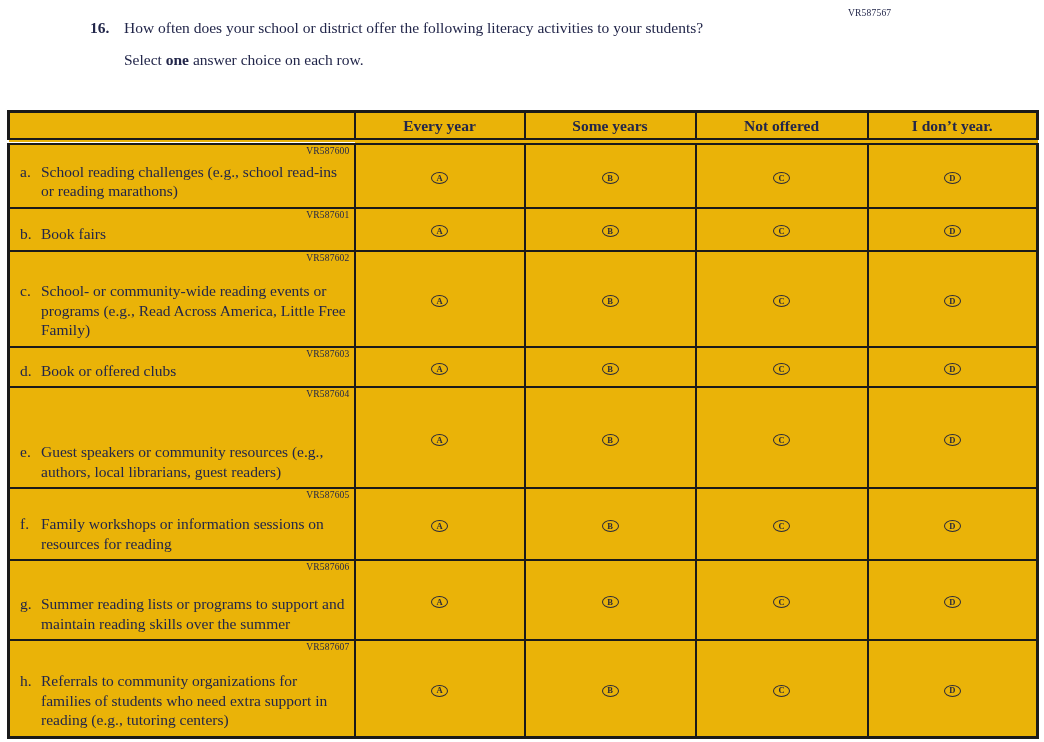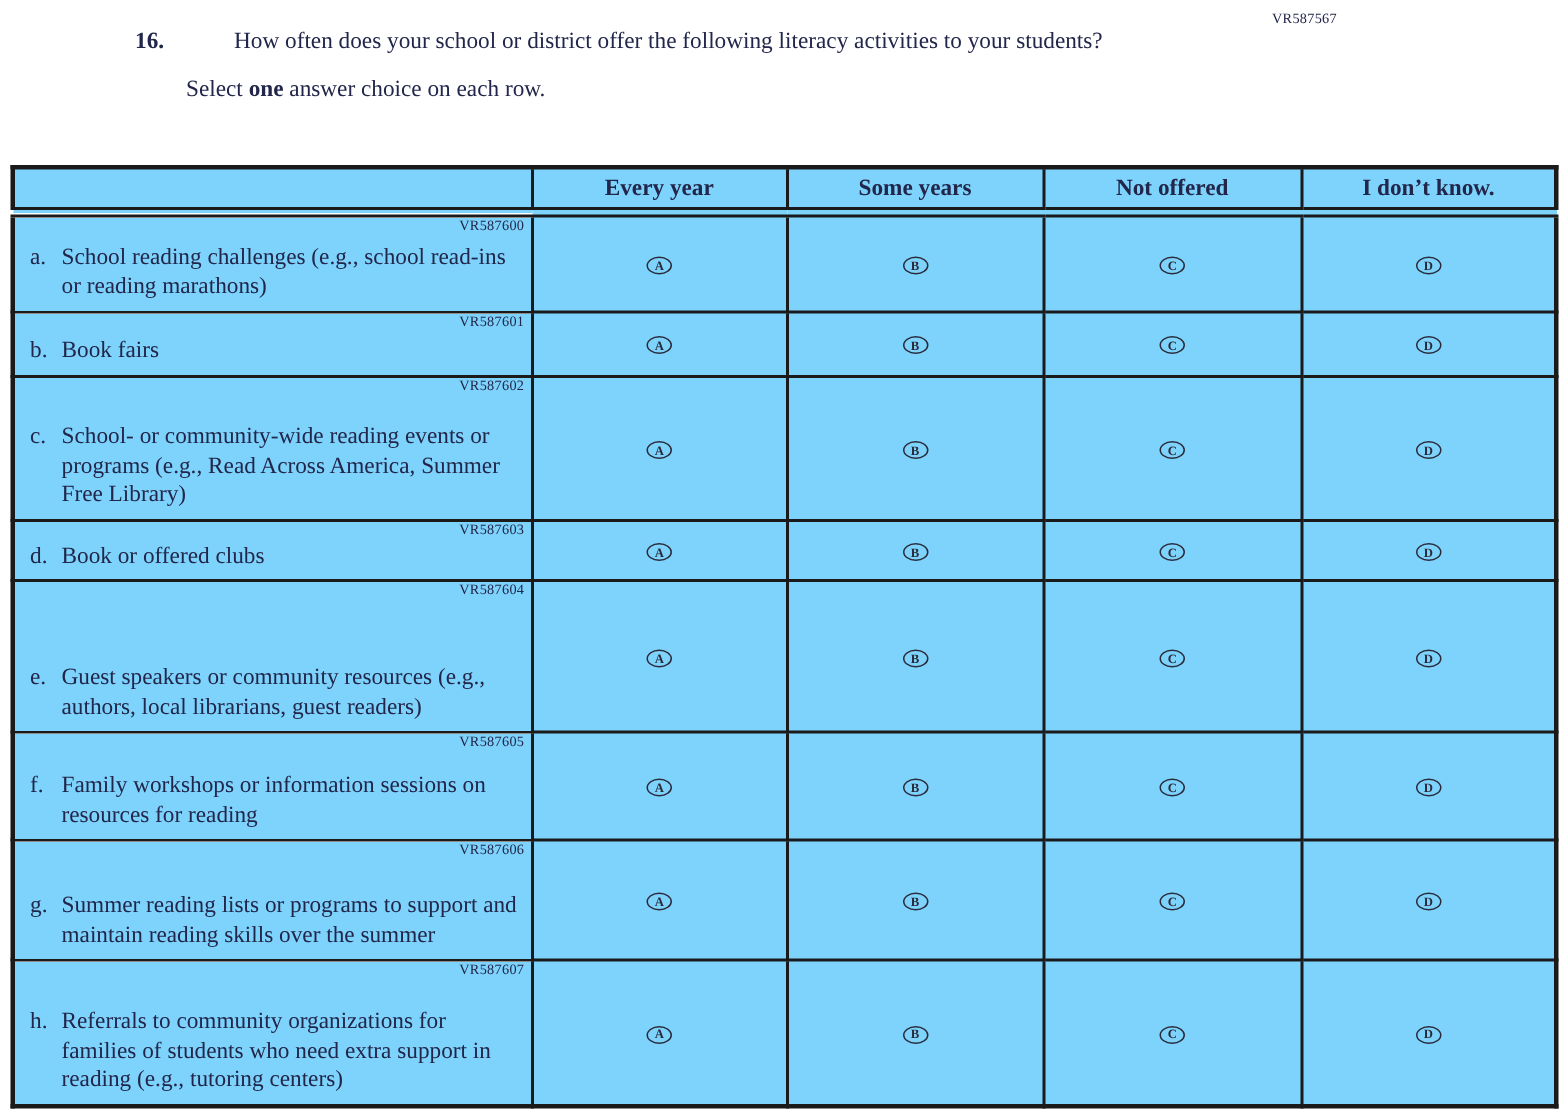--- a/index.html
+++ b/index.html
@@ -26,38 +26,37 @@
   .q-number {
     font-weight: bold;
     width: 34px;
     font-size: 15.5px;
     line-height: 21px;
   }
   .q-body { max-width: 648px; }
   .q-text {
     font-size: 15.5px;
     line-height: 21px;
-    margin-left: 32px;
   }
   .q-instruction {
     font-size: 15.5px;
     line-height: 21px;
     margin-top: 11px;
   }
   .q-instruction .b { font-weight: bold; }
   table.matrix {
     position: absolute;
     top: 110px; left: 7px;
     width: 1029px;
     border-collapse: collapse;
     table-layout: fixed;
   }
   table.matrix td, table.matrix th {
     border: 2px solid #1a1a1a;
-    background: #7dd3fc;
+    background: #eab308;
   }
   table.matrix { border: 3px solid #1a1a1a; }
   tr.header-row th {
     height: 30px;
     font-size: 15.5px;
     font-weight: bold;
     text-align: center;
     vertical-align: middle;
     border-bottom: 7px double #1a1a1a;
   }
@@ -117,21 +116,21 @@
       <col style="width:171px">
       <col style="width:172px">
       <col style="width:170px">
   </colgroup>
   <tbody>
       <tr class="header-row">
     <th></th>
     <th>Every year</th>
     <th>Some years</th>
     <th>Not offered</th>
-    <th>I don’t know.</th>
+    <th>I don’t year.</th>
   </tr>
 
   <tr style="height:66px">
     <td class="label-cell">
       <span class="vr-code">VR587600</span>
       <div class="item-line">
             <span class="item-letter">a.</span>
             <span class="item-text">School reading challenges (e.g., school read-ins or reading marathons)</span>
           </div>
     </td>
@@ -153,21 +152,21 @@
     <td class="option-cell"><span class="bubble">B</span></td>
     <td class="option-cell"><span class="bubble">C</span></td>
     <td class="option-cell"><span class="bubble">D</span></td>
   </tr>
 
   <tr style="height:96px">
     <td class="label-cell">
       <span class="vr-code">VR587602</span>
       <div class="item-line">
             <span class="item-letter">c.</span>
-            <span class="item-text">School- or community-wide reading events or programs (e.g., Read Across America, Summer Free Library)</span>
+            <span class="item-text">School- or community-wide reading events or programs (e.g., Read Across America, Little Free Family)</span>
           </div>
     </td>
     <td class="option-cell"><span class="bubble">A</span></td>
     <td class="option-cell"><span class="bubble">B</span></td>
     <td class="option-cell"><span class="bubble">C</span></td>
     <td class="option-cell"><span class="bubble">D</span></td>
   </tr>
 
   <tr style="height:36px">
     <td class="label-cell">

